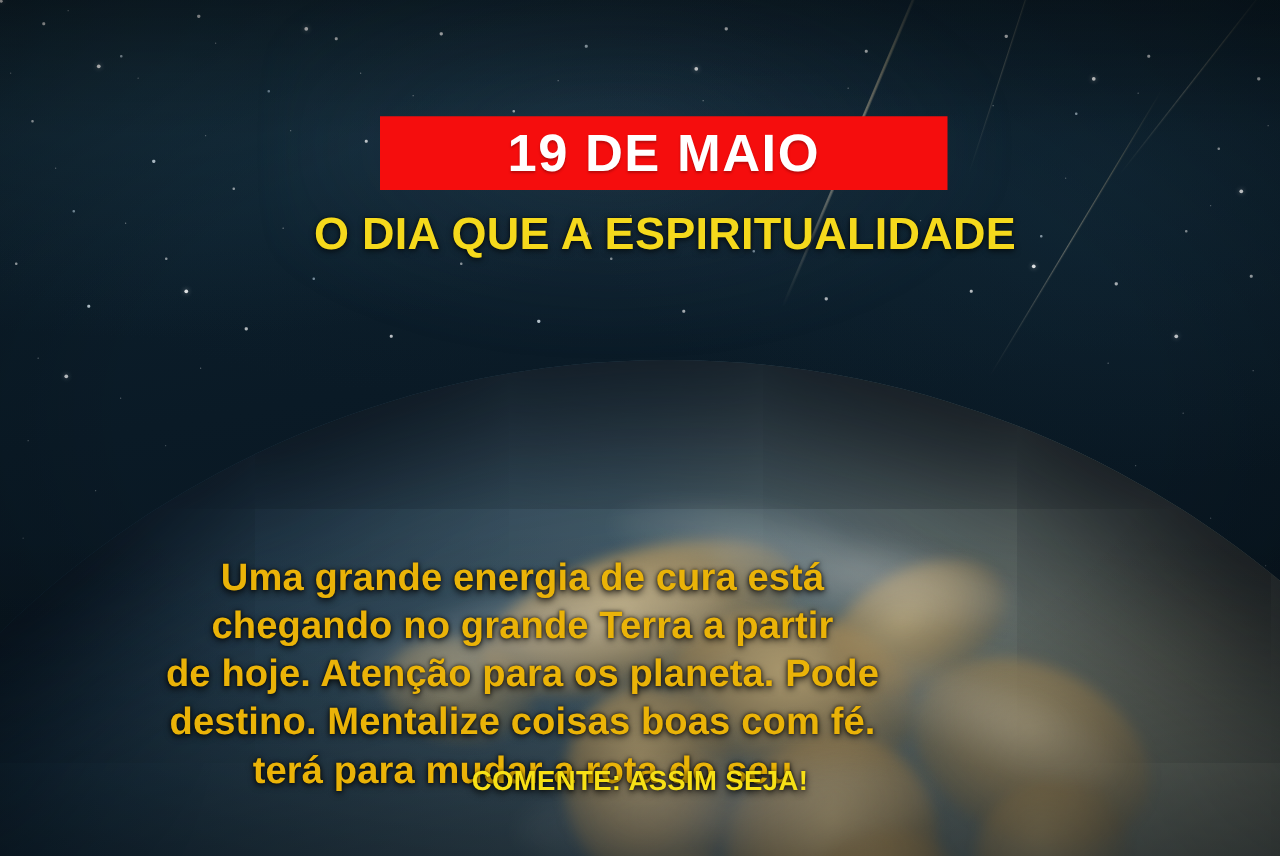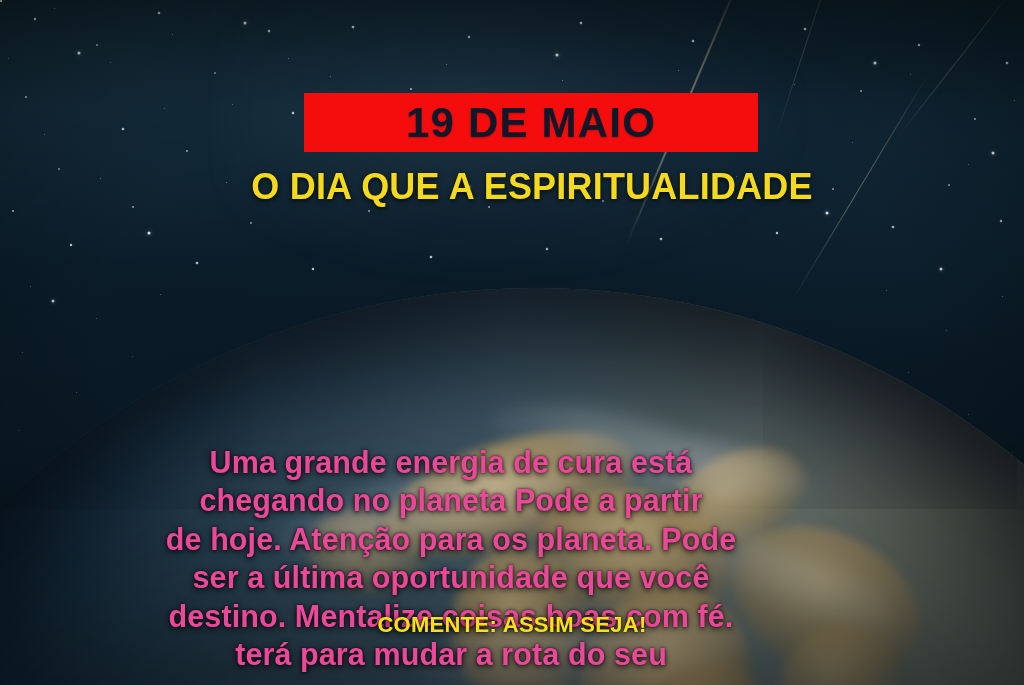--- a/index.html
+++ b/index.html
@@ -248,21 +248,21 @@
   .content { position:absolute; inset:0; }
 
   .date-banner {
     position:absolute;
     left:304px; top:93px;
     width:454px; height:59px;
     background:#f50d0d;
     display:flex; align-items:center; justify-content:center;
   }
   .date-banner span {
-    color:#0f172a;
+    color:#ffffff;
     font-size:42px;
     font-weight:bold;
     letter-spacing:1.2px;
     line-height:1;
     white-space:nowrap;
     text-shadow:0 1px 2px rgba(0,0,0,.25);
   }
 
   .headline {
     position:absolute;
@@ -275,27 +275,26 @@
     letter-spacing:.2px;
     text-shadow:0 2px 5px rgba(0,0,0,.65), 0 0 2px rgba(0,0,0,.5);
     padding-left:40px;
   }
   .headline .hl { display:block; white-space:nowrap; }
 
   .body-copy {
     position:absolute;
     left:0; top:443px; width:836px;
     text-align:center;
-    color:#ec4899;
+    color:#eab308;
     font-size:30.5px;
     font-weight:bold;
     line-height:1.26;
     letter-spacing:.1px;
     text-shadow:0 2px 6px rgba(0,0,0,.80), 0 0 3px rgba(0,0,0,.70);
-    margin-left:33px;
   }
   .body-copy .bl { display:block; white-space:nowrap; }
 
   .cta {
     position:absolute;
     left:0; top:613px; width:1024px;
     text-align:center;
     color:#f7e016;
     font-size:22px;
     font-weight:bold;
@@ -364,23 +363,22 @@
     <div class="date-banner">
       <span>19 DE MAIO</span>
     </div>
 
     <div class="headline">
       <span class="hl">O DIA QUE A ESPIRITUALIDADE</span>
     </div>
 
     <div class="body-copy">
       <span class="bl">Uma grande energia de cura está</span>
-      <span class="bl">chegando no planeta Pode a partir</span>
+      <span class="bl">chegando no grande Terra a partir</span>
       <span class="bl">de hoje. Atenção para os planeta. Pode</span>
-      <span class="bl">ser a última oportunidade que você</span>
       <span class="bl">destino. Mentalize coisas boas com fé.</span>
       <span class="bl">terá para mudar a rota do seu</span>
     </div>
 
     <div class="cta">COMENTE: ASSIM SEJA!</div>
 
   </div>
 </div>
 
 </body></html>

